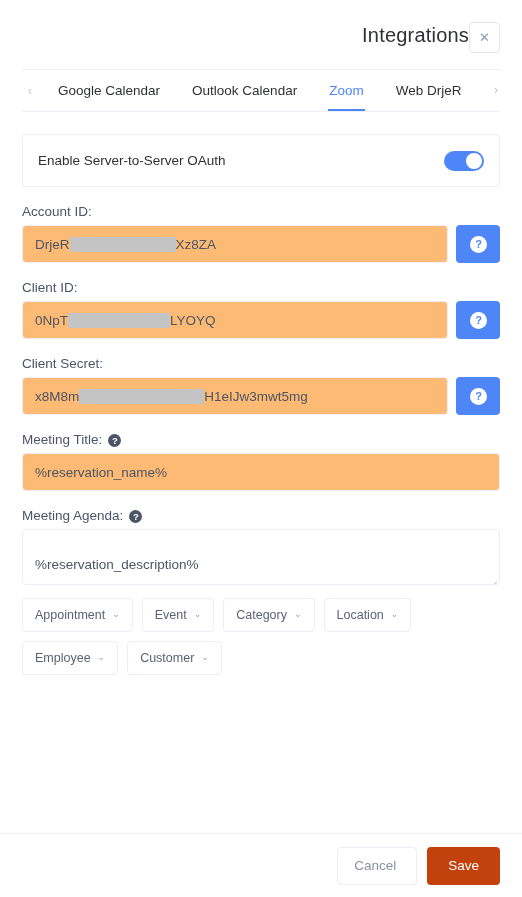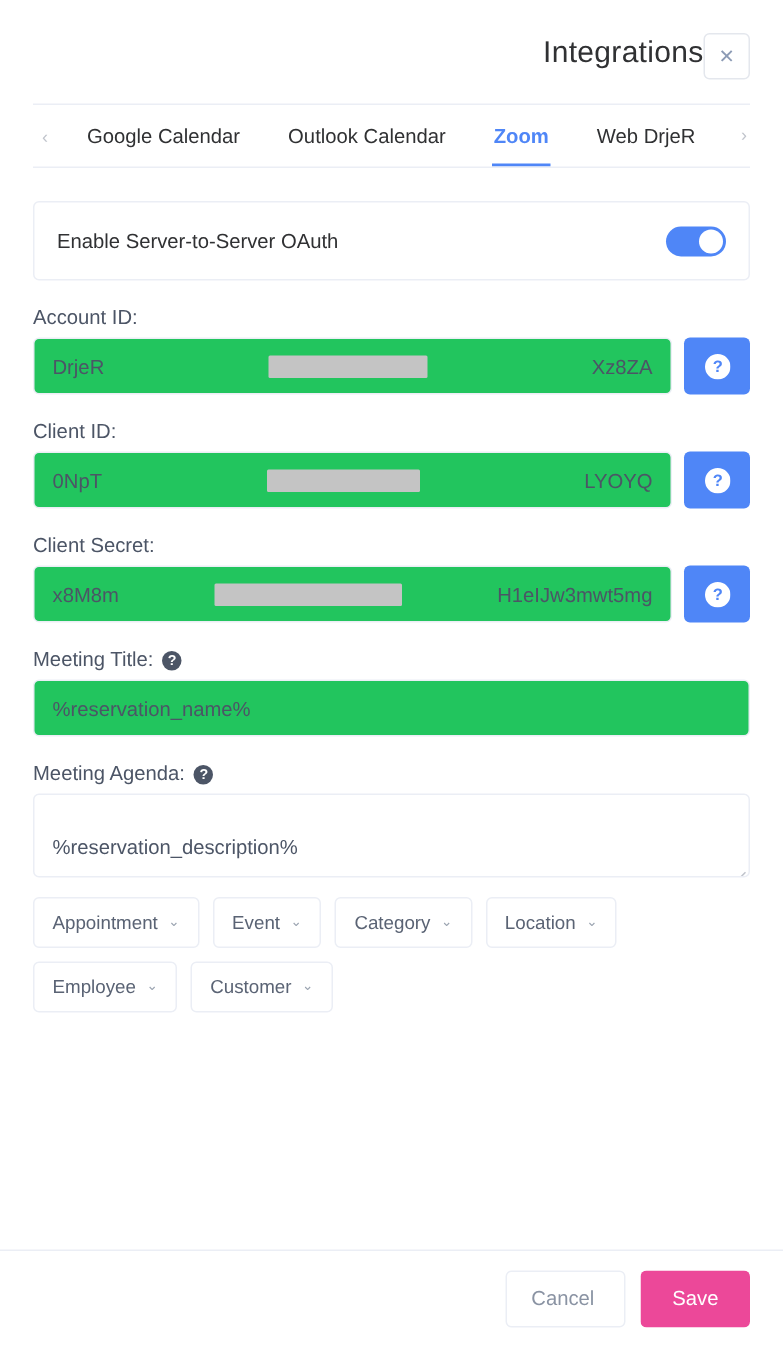--- a/index.html
+++ b/index.html
@@ -99,21 +99,21 @@
   .tab-item {
     position: relative;
     font-size: 13.5px;
     color: #303133;
     padding: 0 16px;
     height: 41px;
     display: flex;
     align-items: center;
     cursor: pointer;
   }
-  .tab-item.active { color: #4f86f7; font-weight: bold; }
+  .tab-item.active { color: #4f86f7; }
   .tab-item.active::after {
     content: "";
     position: absolute;
     left: 15px; right: 15px; bottom: 0;
     height: 2px;
     background: #4f86f7;
   }
 
   
   .dlg-body {
@@ -180,29 +180,28 @@
   .field-row {
     display: flex;
     align-items: stretch;
     gap: 8px;
   }
   .text-input {
     flex: 1 1 auto;
     height: 38px;
     border: 1px solid #ebeef5;
     border-radius: 4px;
-    background: #22c55e;
+    background: #fdba74;
     display: flex;
     align-items: center;
     padding: 0 12px;
     font-size: 13.5px;
     color: #4c5566;
     white-space: nowrap;
     overflow: hidden;
-    justify-content: space-between;
   }
   .text-input.full { flex: 1 1 100%; }
 
   .redact {
     display: inline-block;
     background: #c4c4c4;
     height: 15px;
     vertical-align: middle;
     border-radius: 1px;
   }
@@ -322,21 +321,21 @@
     font-family: "Liberation Sans", sans-serif;
   }
   .btn-default {
     background: #fff;
     border-color: #ebeef5;
     color: #8a93a3;
     min-width: 78px;
     padding-left: 16px;
   }
   .btn-primary {
-    background: #ec4899;
+    background: #c2410c;
     color: #fff;
     min-width: 70px;
   }
 </style>
 </head>
 <body>
 
 <div class="dialog">
 
   <div class="dlg-header">

